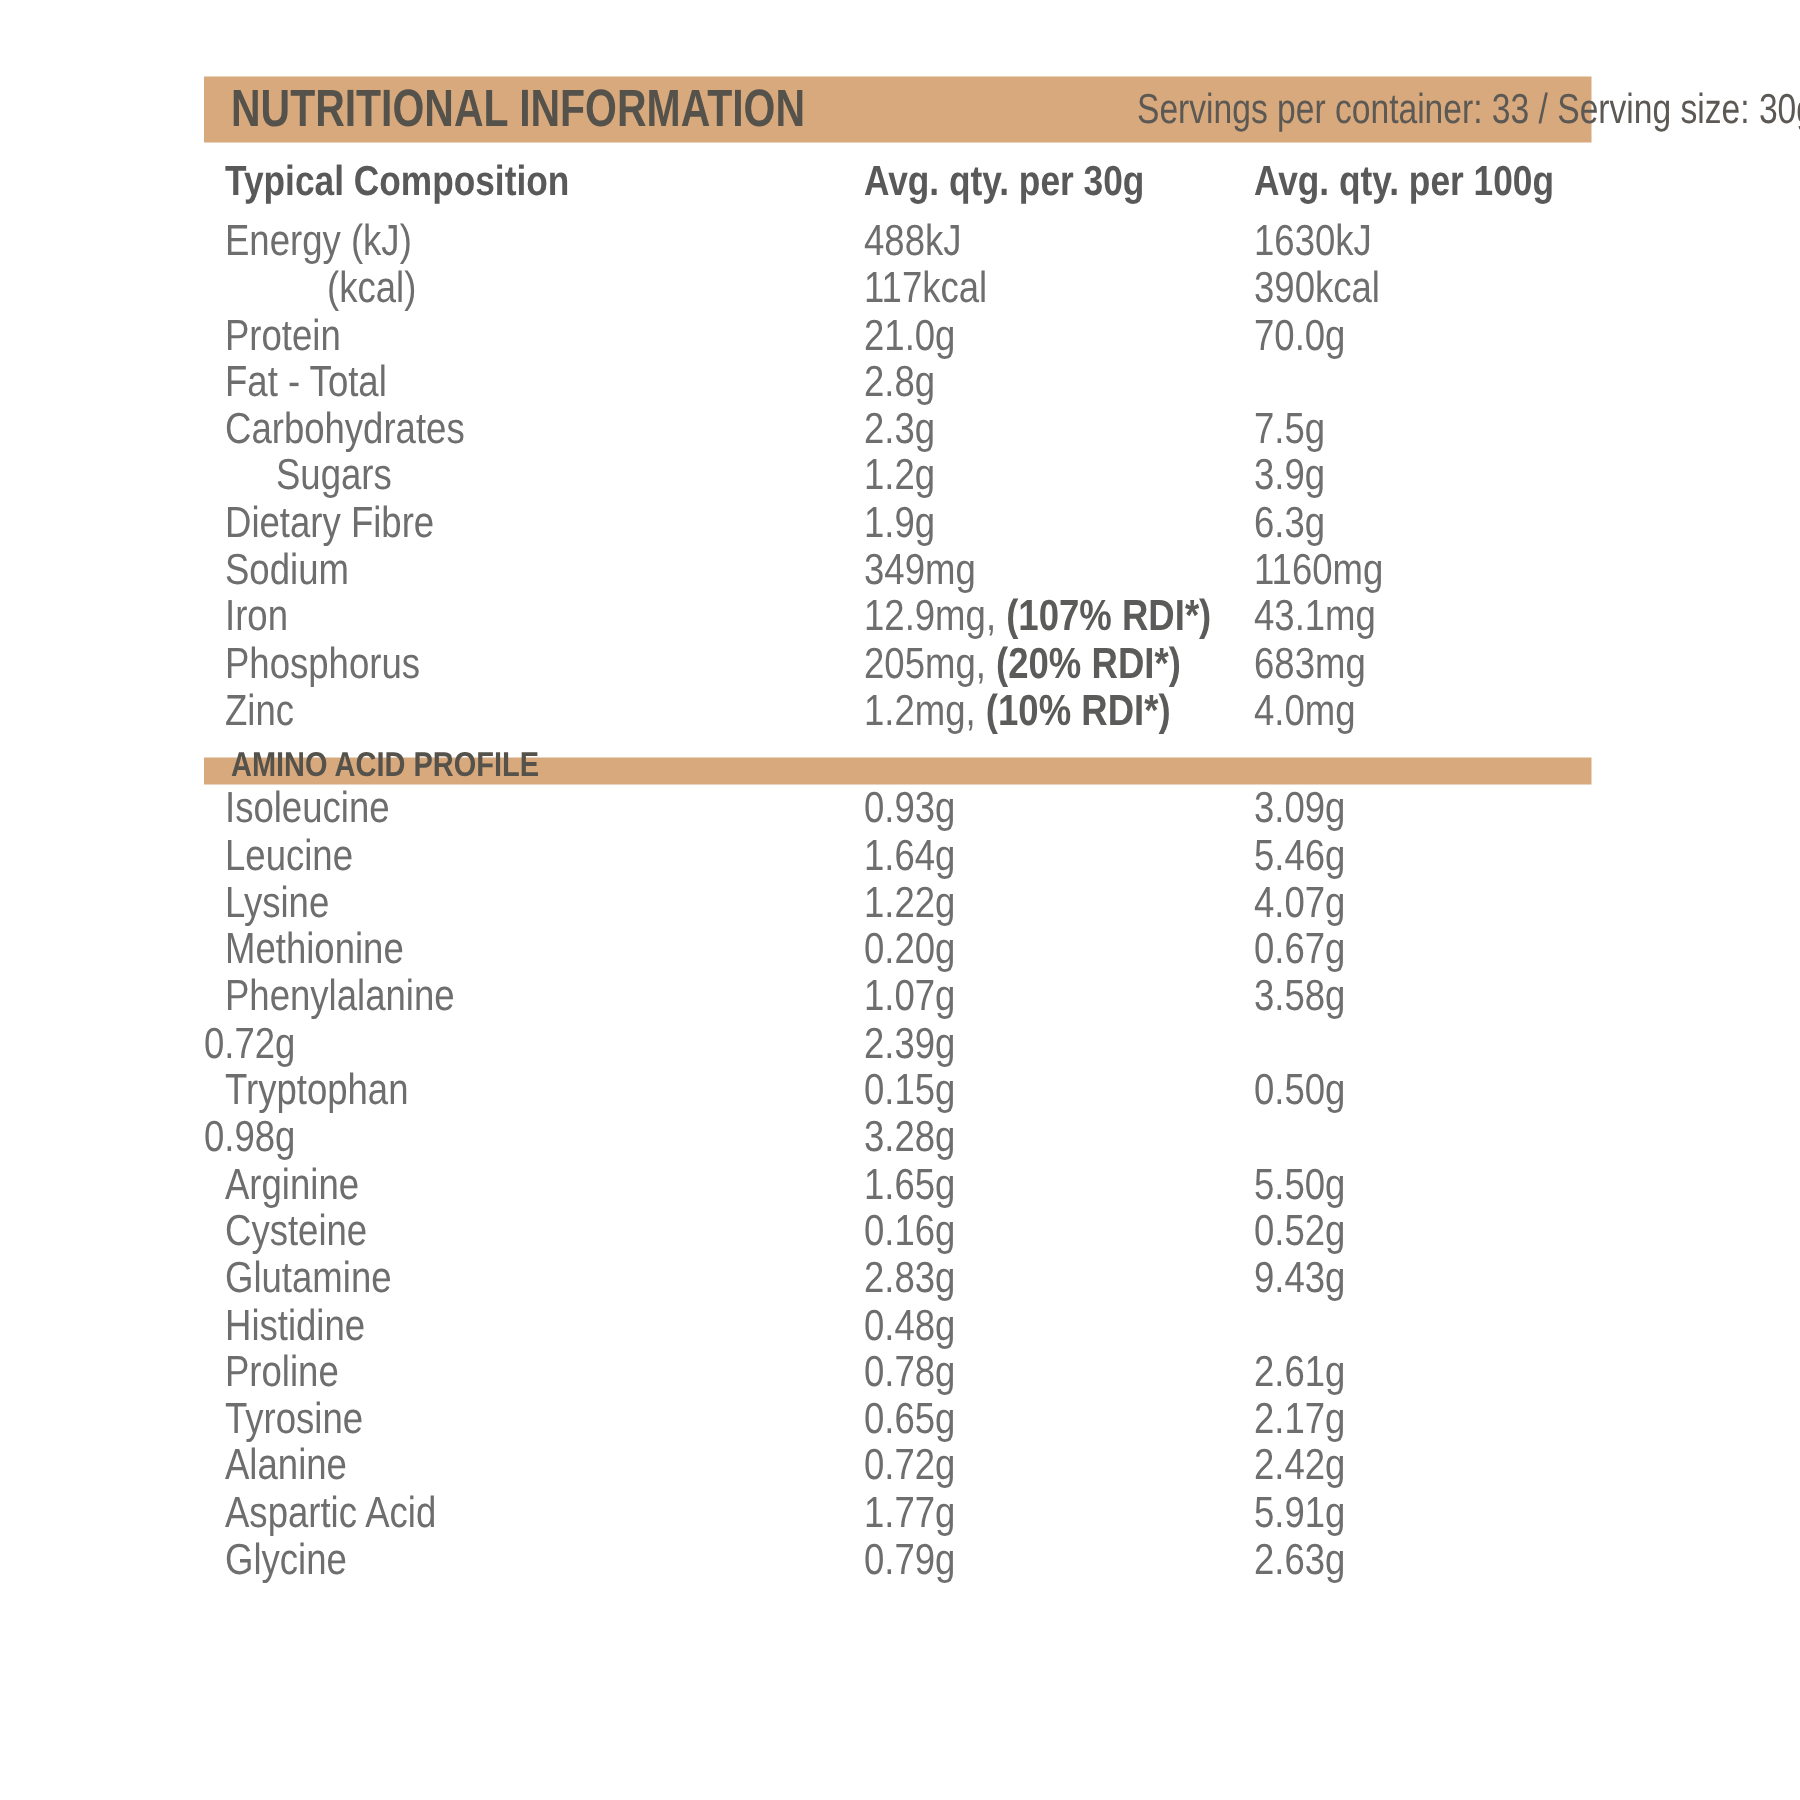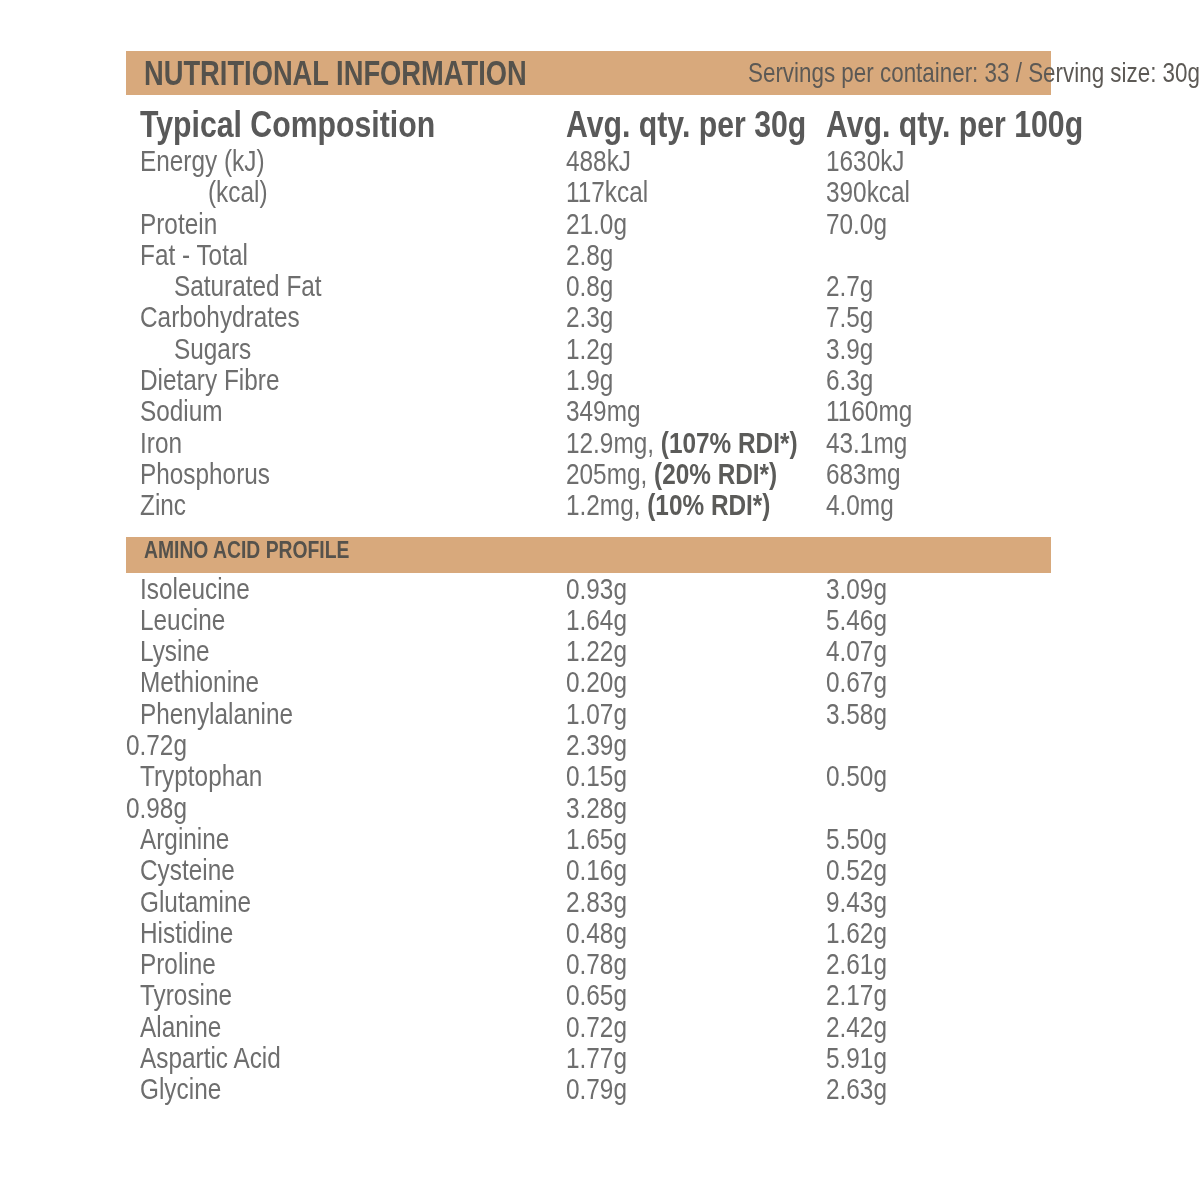--- a/index.html
+++ b/index.html
@@ -8,47 +8,47 @@
     --subhead:#5C5955;
     --body:#6E6E6E;
     --boldval:#5B5B59;
   }
   html,body{margin:0;padding:0;}
   body{
     width:1200px;height:1200px;background:#ffffff;overflow:hidden;position:relative;
     font-family:"Liberation Sans","DejaVu Sans",sans-serif;
     -webkit-font-smoothing:antialiased;
   }
-  .panel{position:absolute;left:126px;top:51px;width:925px;}
+  .panel{position:absolute;left:136px;top:51px;width:925px;}
   .bar{background:var(--accent);box-sizing:border-box;}
   .main-bar{
     height:44px;display:flex;align-items:center;justify-content:space-between;
     padding:0 22px 0 18px;
   }
   .title{
     font-weight:bold;font-size:35px;color:var(--heading);
     display:inline-block;transform:scaleX(0.78);transform-origin:0 50%;white-space:nowrap;
   }
   .subtitle{
     font-size:28px;color:var(--subhead);
     display:inline-block;transform:scaleX(0.80);transform-origin:100% 50%;white-space:nowrap;
   }
   .cnd{display:inline-block;transform:scaleX(0.84);transform-origin:0 50%;white-space:nowrap;}
   .trow{display:grid;grid-template-columns:440px 260px auto;align-items:center;height:31.3px;}
-  .colheader{margin-top:9px;height:33px;font-weight:bold;font-size:36px;color:#595959;}
+  .colheader{margin-top:9px;height:33px;font-weight:bold;font-size:28px;color:#595959;}
   .cell{overflow:visible;}
   .c-label{padding-left:14px;box-sizing:border-box;}
   .ind0{padding-left:14px;}
   .ind1{padding-left:48px;}
   .ind2{padding-left:82px;}
   .tbody{font-size:29px;color:var(--body);}
   #composition-body{margin-top:8px;text-decoration:underline;}
   .rdi{font-weight:bold;color:var(--boldval);}
   .sub-bar{
-    height:36px;margin-top:16px;display:flex;align-items:flex-start;padding:0 18px;
+    height:18px;margin-top:16px;display:flex;align-items:flex-end;padding:0 18px;
   }
   .sub-bar-title{
     font-weight:bold;font-size:23px;color:var(--heading);
     display:inline-block;transform:scaleX(0.84);transform-origin:0 50%;white-space:nowrap;
   }
   #amino-body{}
 </style>
 </head>
 <body>
 
@@ -85,25 +85,20 @@
       <div class="trow">
         <div class="cell c-label ind0"><span class="cnd">Protein</span></div>
         <div class="cell"><span class="cnd"><span>21.0g</span></span></div>
         <div class="cell"><span class="cnd">70.0g</span></div>
       </div>
       <div class="trow">
         <div class="cell c-label ind0"><span class="cnd">Fat - Total</span></div>
         <div class="cell"><span class="cnd"><span>2.8g</span></span></div>
       </div>
       <div class="trow">
-        <div class="cell c-label ind1"><span class="cnd">Saturated Fat</span></div>
-        <div class="cell"><span class="cnd"><span>0.8g</span></span></div>
-        <div class="cell"><span class="cnd">2.7g</span></div>
-      </div>
-      <div class="trow">
         <div class="cell c-label ind0"><span class="cnd">Carbohydrates</span></div>
         <div class="cell"><span class="cnd"><span>2.3g</span></span></div>
         <div class="cell"><span class="cnd">7.5g</span></div>
       </div>
       <div class="trow">
         <div class="cell c-label ind1"><span class="cnd">Sugars</span></div>
         <div class="cell"><span class="cnd"><span>1.2g</span></span></div>
         <div class="cell"><span class="cnd">3.9g</span></div>
       </div>
       <div class="trow">
@@ -187,21 +182,20 @@
         <div class="cell"><span class="cnd">0.52g</span></div>
       </div>
       <div class="trow">
         <div class="cell c-label ind0"><span class="cnd">Glutamine</span></div>
         <div class="cell"><span class="cnd"><span>2.83g</span></span></div>
         <div class="cell"><span class="cnd">9.43g</span></div>
       </div>
       <div class="trow">
         <div class="cell c-label ind0"><span class="cnd">Histidine</span></div>
         <div class="cell"><span class="cnd"><span>0.48g</span></span></div>
-        <div class="cell"><span class="cnd">1.62g</span></div>
       </div>
       <div class="trow">
         <div class="cell c-label ind0"><span class="cnd">Proline</span></div>
         <div class="cell"><span class="cnd"><span>0.78g</span></span></div>
         <div class="cell"><span class="cnd">2.61g</span></div>
       </div>
       <div class="trow">
         <div class="cell c-label ind0"><span class="cnd">Tyrosine</span></div>
         <div class="cell"><span class="cnd"><span>0.65g</span></span></div>
         <div class="cell"><span class="cnd">2.17g</span></div>

